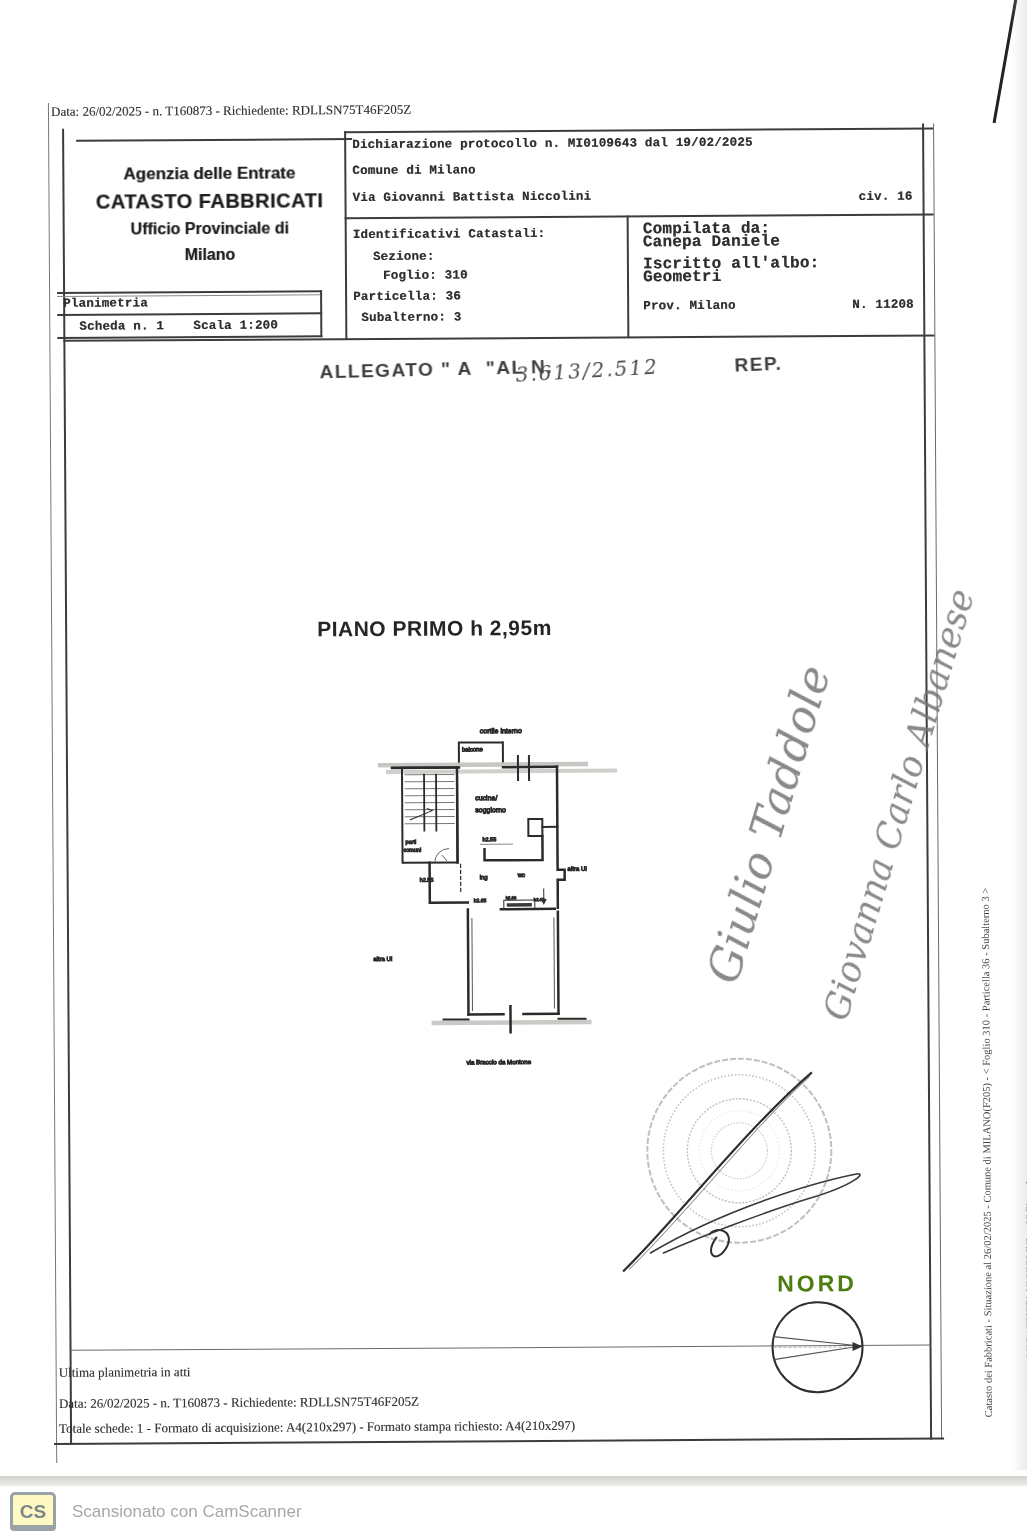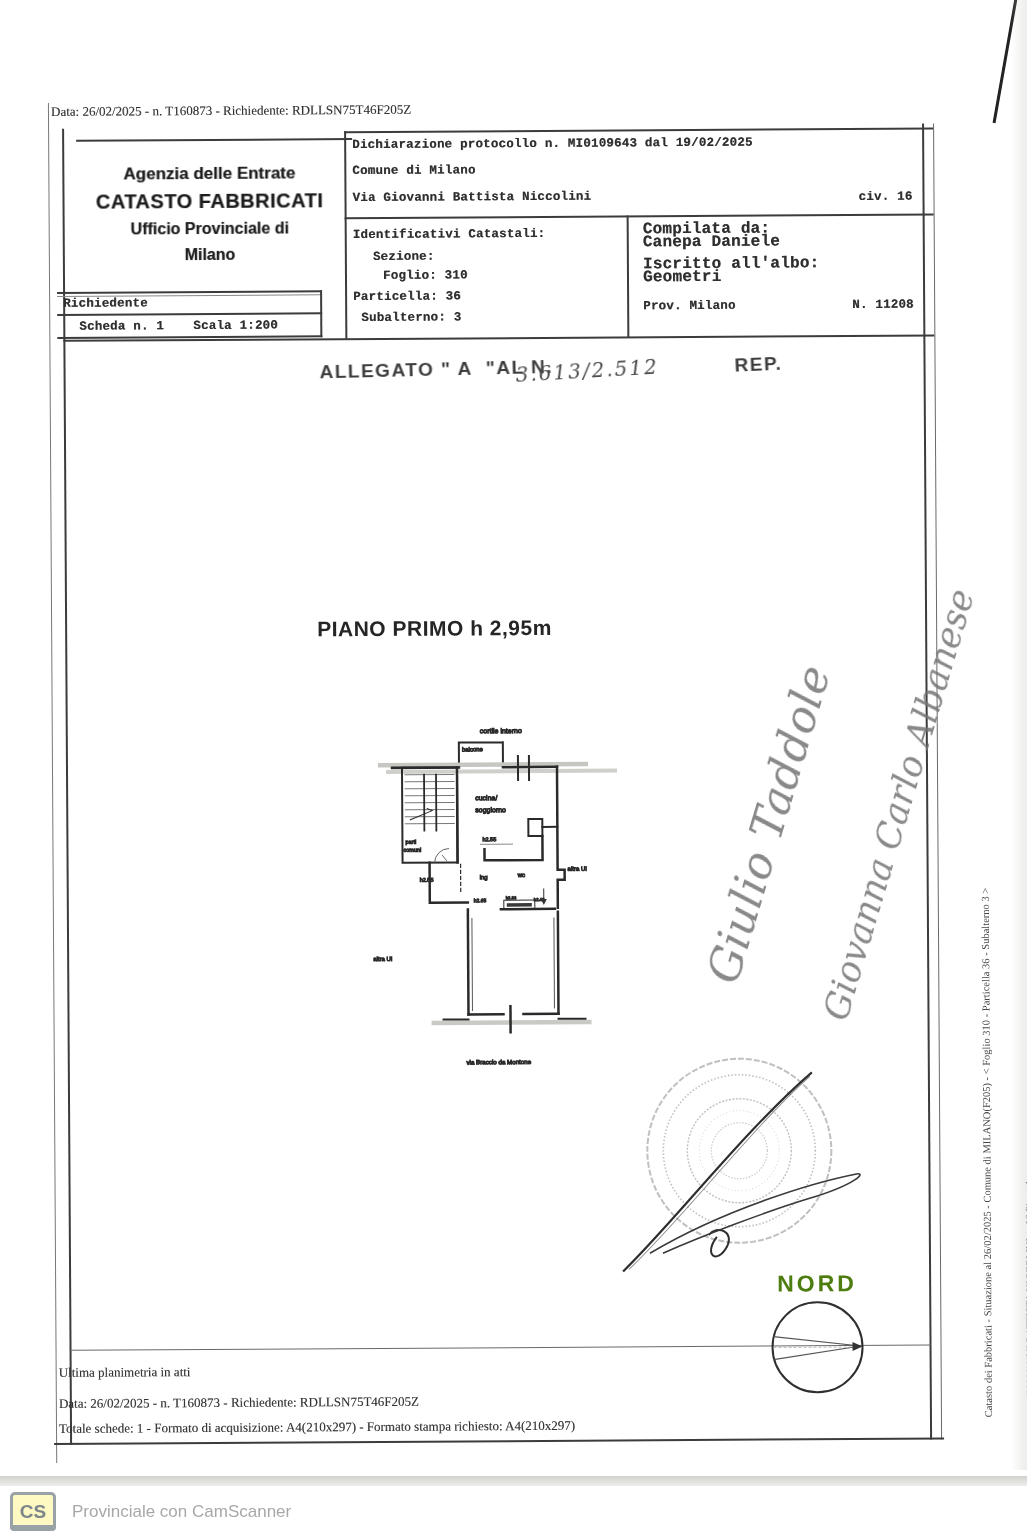--- a/index.html
+++ b/index.html
@@ -101,21 +101,21 @@
   <div>
     <div class="abs type small" style="left:646px;top:224px;">Compilata da:</div>
     <div class="abs type small" style="left:646px;top:237px;">Canepa Daniele</div>
     <div class="abs type small" style="left:646px;top:259px;">Iscritto all'albo:</div>
     <div class="abs type small" style="left:646px;top:272px;">Geometri</div>
     <div class="abs type" style="left:646px;top:300px;">Prov. Milano</div>
     <div class="abs type" style="left:855px;top:300px;">N. 11208</div>
   </div>
 
   <div>
-    <div class="abs type" style="left:66px;top:294px;">Richiedente</div>
+    <div class="abs type" style="left:66px;top:294px;">Planimetria</div>
     <div class="abs type" style="left:82px;top:317px;">Scheda n. 1</div>
     <div class="abs type" style="left:196px;top:317px;">Scala 1:200</div>
   </div>
 
   <div class="abs stamp-text" style="left:322px;top:358px;transform:rotate(-1deg);">ALLEGATO " A  "AL N.</div>
   <div class="abs handnum" style="left:518px;top:359px;transform:rotate(-3deg);">3.613/2.512</div>
   <div class="abs stamp-text" style="left:737px;top:355px;transform:rotate(-2deg);">REP.</div>
 
   <div class="abs floor-title" style="left:318px;top:616px;">PIANO PRIMO h 2,95m</div>
 
@@ -222,14 +222,14 @@
 
 <div class="corner-streak"></div>
 <div class="edge-shade"></div>
 <div class="shadow-band"></div>
 
 <div class="abs" style="position:absolute;left:10px;top:1492px;display:flex;align-items:center;gap:16px;">
   <div class="cs-badge">
     <span>CS</span>
     <div class="bar"></div>
   </div>
-  <div class="watermark-text">Provinciale con CamScanner</div>
+  <div class="watermark-text">Scansionato con CamScanner</div>
 </div>
 
 </body></html>

